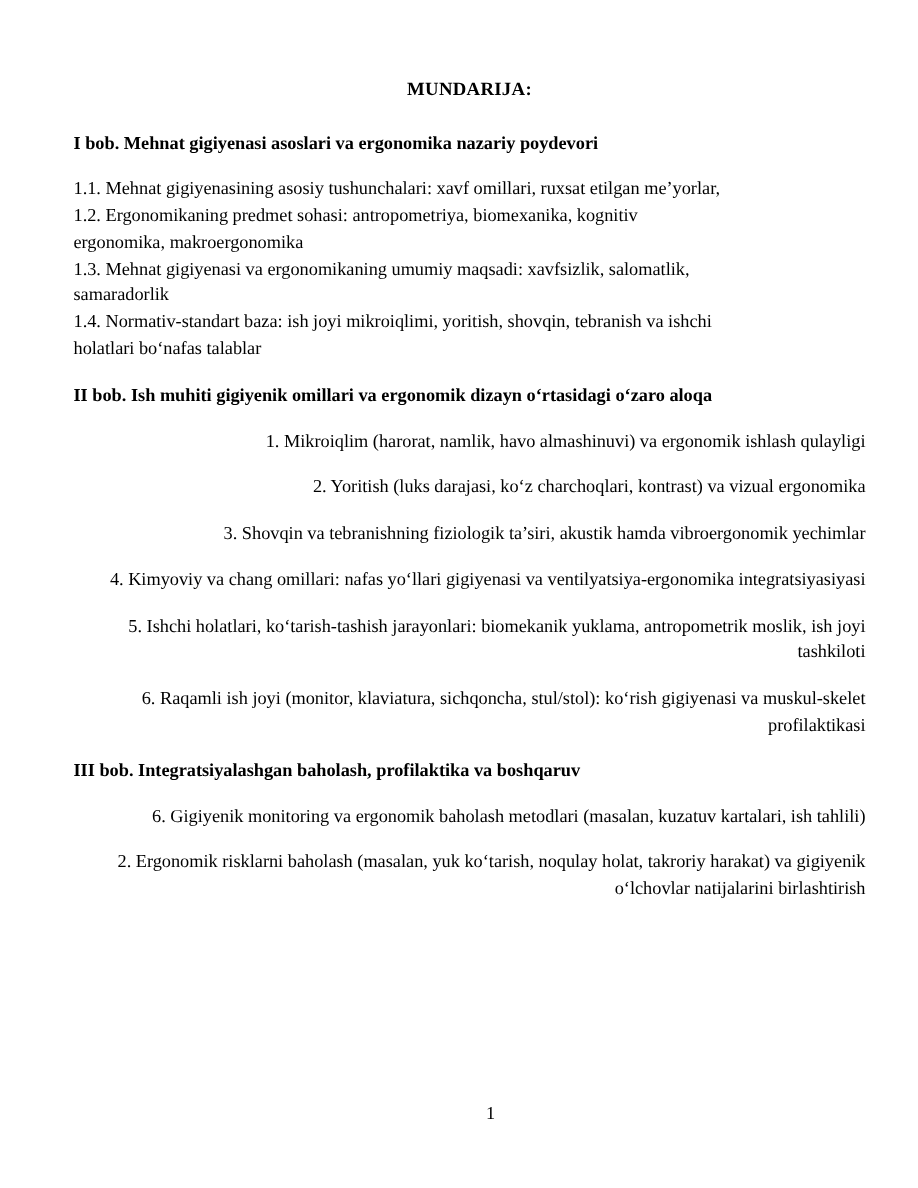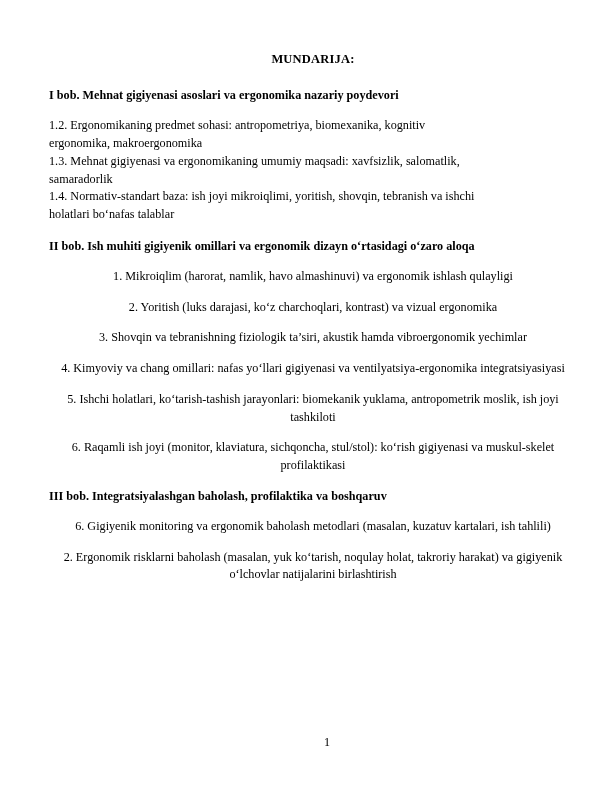--- a/index.html
+++ b/index.html
@@ -32,21 +32,21 @@
   .heading {
     font-weight: bold;
     font-size: 12.2px;
     margin: 0 0 14px 0;
     line-height: 1.35;
   }
   .para {
     font-size: 12.2px;
     line-height: 1.45;
     margin: 0 0 13px 0;
-    text-align: center;
+    text-align: right;
   }
   .block-lines {
     font-size: 12.2px;
     line-height: 1.45;
     margin: 0 0 14px 0;
   }
   .block-lines .ln {
     margin: 0;
   }
   .page-number {
@@ -62,20 +62,21 @@
 <body>
 
 <div class="page">
 
   <div class="doc-title">MUNDARIJA:</div>
 
 
   <div class="heading">I bob. Mehnat gigiyenasi asoslari va ergonomika nazariy poydevori</div>
 
   <div class="block-lines">
+    <div class="ln">1.1. Mehnat gigiyenasining asosiy tushunchalari: xavf omillari, ruxsat etilgan me’yorlar,</div>
     <div class="ln">1.2. Ergonomikaning predmet sohasi: antropometriya, biomexanika, kognitiv</div>
     <div class="ln">ergonomika, makroergonomika</div>
     <div class="ln">1.3. Mehnat gigiyenasi va ergonomikaning umumiy maqsadi: xavfsizlik, salomatlik,</div>
     <div class="ln">samaradorlik</div>
     <div class="ln">1.4. Normativ-standart baza: ish joyi mikroiqlimi, yoritish, shovqin, tebranish va ishchi</div>
     <div class="ln">holatlari bo‘nafas talablar</div>
   </div>
 
   <div class="heading">II bob. Ish muhiti gigiyenik omillari va ergonomik dizayn o‘rtasidagi o‘zaro aloqa</div>
 

